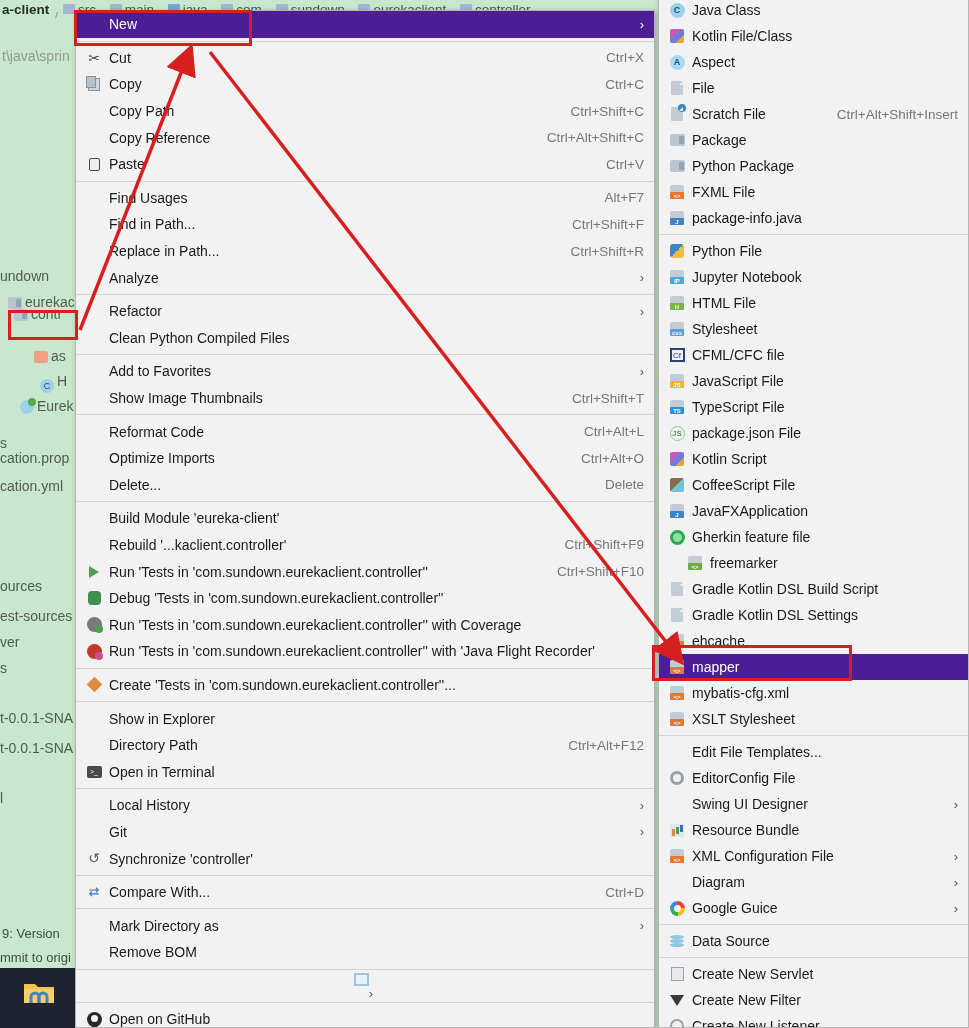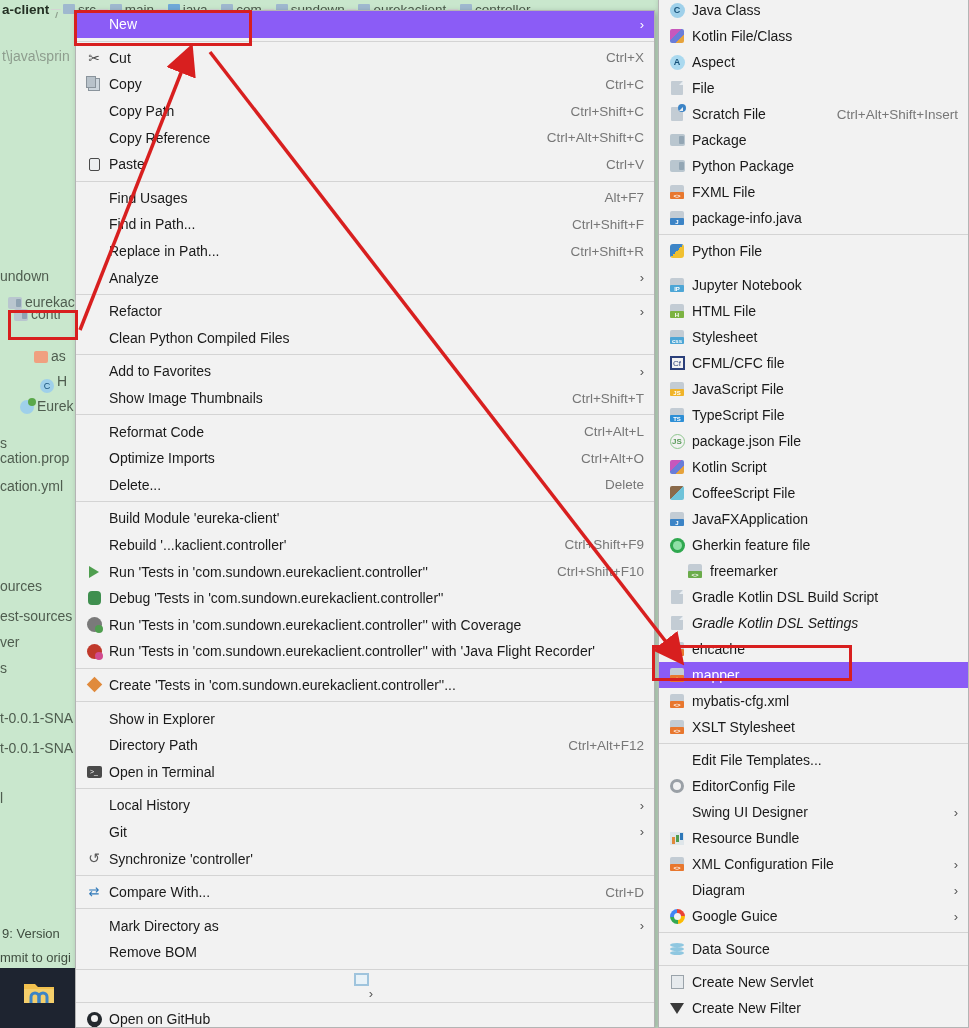--- a/index.html
+++ b/index.html
@@ -62,21 +62,21 @@
     color:#1a1a1a;
     overflow:hidden;
   }
   .mi {
     position:relative;
     display:flex; align-items:center;
     height:26px;
     padding-left:8px; padding-right:10px;
     white-space:nowrap;
   }
-  .mi.sel { background:#8b5cf6; color:#ffffff; }
+  .mi.sel { background:#4c1d95; color:#ffffff; }
   .mi .ico {
     width:20px; min-width:20px; height:16px;
     display:flex; align-items:center; justify-content:center;
     margin-right:5px;
   }
   .mi .lbl { flex:1 1 auto; overflow:hidden; text-overflow:clip; }
   .mi .acc { color:#777777; font-size:13.5px; margin-left:18px; }
   .mi .arrow { color:#555; font-size:13px; margin-left:14px; }
   .mi.sel .arrow { color:#fff; }
   .sep { height:1px; background:#d4d4d4; margin:3px 0; }
@@ -479,21 +479,21 @@
       </span>
       <span class="lbl">package-info.java</span>
     </div>
     <div class="sep"></div>
     <div class="mi" style="height: 26px;">
       <span class="ico">
         <span class="g" style="width:14px;height:14px;background:linear-gradient(135deg,#3c84c6 0 50%,#f0c030 50%);border-radius:3px;"></span>
       </span>
       <span class="lbl">Python File</span>
     </div>
-    <div class="mi" style="height: 26px; margin-top: 8px;">
+    <div class="mi" style="height: 26px;">
       <span class="ico">
         <span class="g g-tag">
           <span class="bar" style="background:#4da6d6">IP</span>
         </span>
       </span>
       <span class="lbl">Jupyter Notebook</span>
     </div>
     <div class="mi" style="height: 26px;">
       <span class="ico">
         <span class="g g-tag">
@@ -571,21 +571,21 @@
         </span>
       </span>
       <span class="lbl">freemarker</span>
     </div>
     <div class="mi" style="height: 26px;">
       <span class="ico">
         <span class="g g-file"></span>
       </span>
       <span class="lbl">Gradle Kotlin DSL Build Script</span>
     </div>
-    <div class="mi" style="height: 26px; font-style: italic;">
+    <div class="mi" style="height: 26px;">
       <span class="ico">
         <span class="g g-file"></span>
       </span>
       <span class="lbl">Gradle Kotlin DSL Settings</span>
     </div>
     <div class="mi" style="height: 26px;">
       <span class="ico">
         <span class="g g-tag">
           <span class="bar" style="background:#e8772e">&lt;&gt;</span>
         </span>

